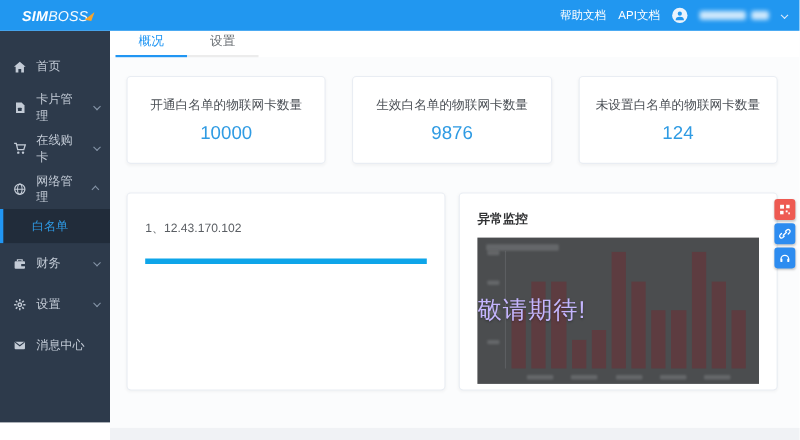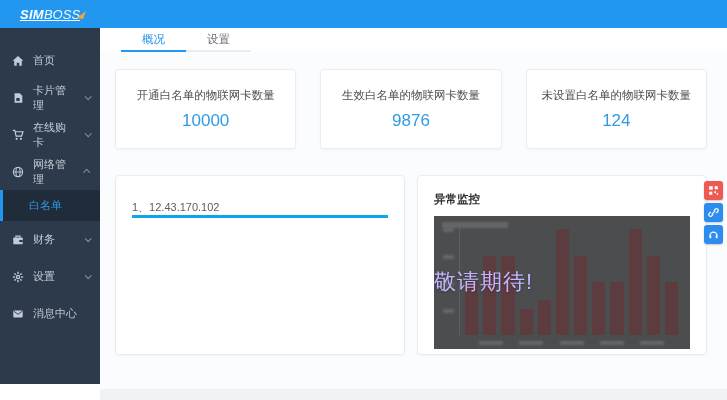--- a/index.html
+++ b/index.html
@@ -4,21 +4,21 @@
 <style>
   * { margin:0; padding:0; box-sizing:border-box; }
   html,body { width:727px; height:400px; overflow:hidden;
     font-family:"Liberation Sans","DejaVu Sans",sans-serif; background:#fff; }
   body { position:relative; }
 
   
   .topbar { position:absolute; top:0; left:0; width:727px; height:28px;
     background:#2197f0; display:flex; align-items:center; z-index:6; }
   .logo { width:100px; display:flex; justify-content:center; align-items:center;
-    color:#fff; font-style:italic; font-size:13px; position:relative;text-decoration:underline; }
+    color:#fff; font-style:italic; font-size:13px; position:relative; }
   .logo .sim { font-weight:800; letter-spacing:.3px; }
   .logo .boss { font-weight:300; opacity:.95; }
   .logo-swoosh { position:absolute; right:14px; top:4px; }
   .topbar-right { margin-left:auto; display:flex; align-items:center; gap:11px;
     padding-right:12px; color:#fff; font-size:10.5px; }
   .topbar-link { cursor:pointer; }
   .avatar { width:14px; height:14px; border-radius:50%; background:#eaf3fc;
     display:flex; align-items:center; justify-content:center; }
   .user-blur { display:flex; align-items:center; gap:5px; }
   .blur-blob { height:8px; border-radius:2px; background:rgba(255,255,255,.78);
@@ -38,40 +38,40 @@
   .side-item .icon { width:12px; height:12px; flex:none; display:flex; }
   .side-item .s-chev { margin-left:auto; color:#8594a7; }
   .side-sub { height:31px; background:#212c3a; display:flex; align-items:center;
     padding-left:29px; color:#2e9ae4; position:relative; cursor:pointer; }
   .side-sub::before { content:""; position:absolute; left:0; top:0; bottom:0;
     width:3px; background:#2196f3; }
 
   
   .main { position:absolute; top:28px; left:100px; right:0; bottom:0;
     background:#fbfcfd; }
-  .tabbar { height:24px; background:#fff; display:flex; padding-left:21px; }
+  .tabbar { height:24px; background:#fff; display:flex; padding-left:5px;font-family:Liberation Mono, monospace; }
   .tab { width:65px; text-align:center; font-size:11.5px; line-height:22px;
     color:#6b7075; border-bottom:2px solid #ececec; cursor:pointer; }
   .tab.active { color:#2196f3; border-bottom-color:#2196f3; }
 
   .content { padding:17px 20px 0 15px; }
   .stats { display:flex; gap:24px;justify-content:center; }
   .stat-card { flex:1; height:80px; background:#fff; border:1px solid #e9edf3;
     border-radius:4px; box-shadow:0 1px 3px rgba(0,0,0,.04); display:flex;
     flex-direction:column; align-items:center; justify-content:center; gap:8px; }
   .stat-label { font-size:11.5px; color:#4a4f55; }
   .stat-value { font-size:17px; color:#2f9be3; }
 
   .panels { display:flex; gap:12px; margin-top:26px; }
   .panel { flex:1; height:180px; background:#fff; border:1px solid #e9edf3;
     border-radius:4px; box-shadow:0 1px 3px rgba(0,0,0,.04); padding:10px 16px; }
   .panel-title { font-size:11.5px; font-weight:bold; color:#303133; margin-top:6px; }
   .wl-list { margin-top:4px; }
-  .wl-item { font-size:11px; color:#5a5e63; padding:10px 0 0;
-    border-bottom:3px solid #0ea5e9; }
+  .wl-item { font-size:11px; color:#5a5e63; padding:10px 0 20px;
+    border-bottom:5px solid #0ea5e9; }
 
   .chart-box { margin-top:9px; height:133px; background:#4b4d4f;
     position:relative; overflow:hidden; }
   .ghost { background:#9b9ea1; opacity:.32; filter:blur(1px); border-radius:1px; }
   .chart-title-ghost { position:absolute; left:8px; top:6px; width:66px; height:6px; }
   .y-axis-line { position:absolute; left:25px; top:12px; bottom:14px; width:1px;
     background:#85888b; opacity:.3; }
   .y-ghost { position:absolute; left:9px; width:11px; height:4px; }
   .bars { position:absolute; left:31px; right:12px; bottom:14px; height:106px;
     display:flex; align-items:flex-end; gap:5px; }
@@ -98,20 +98,35 @@
 </head>
 <body>
 
 <div class="topbar">
   <div class="logo">
     <span class="sim">SIM</span>
       <span class="boss">BOSS</span>
     <svg class="logo-swoosh" width="9" height="8" viewBox="0 0 9 8">
         <path d="M0 7 L9 0 L6 8 Z" fill="#f6a42d"></path>
       </svg>
+  </div>
+  <div class="topbar-right">
+    <span class="topbar-link">帮助文档</span>
+    <span class="topbar-link">API文档</span>
+    <span class="avatar">
+      <svg width="10" height="10" viewBox="0 0 10 10">
+          <circle cx="5" cy="3.4" r="1.9" fill="#2197f0"></circle>
+          <path d="M1.2 9.4 a3.8 3.1 0 0 1 7.6 0 Z" fill="#2197f0"></path>
+        </svg>
+    </span>
+    <span class="user-blur">
+      <span class="blur-blob blob-a"></span>
+      <span class="blur-blob blob-b"></span>
+    </span>
+    <span class="chev down white"></span>
   </div>
 </div>
 
 <div class="sidebar">
   <div class="side-item">
     <span class="icon">
       <svg width="12" height="12" viewBox="0 0 14 14">
           <path d="M7 1.2 L13.2 6.6 H11.4 V12.6 H8.5 V9 H5.5 V12.6 H2.6 V6.6 H0.8 Z" fill="#c3cbd6"></path>
         </svg>
     </span>

